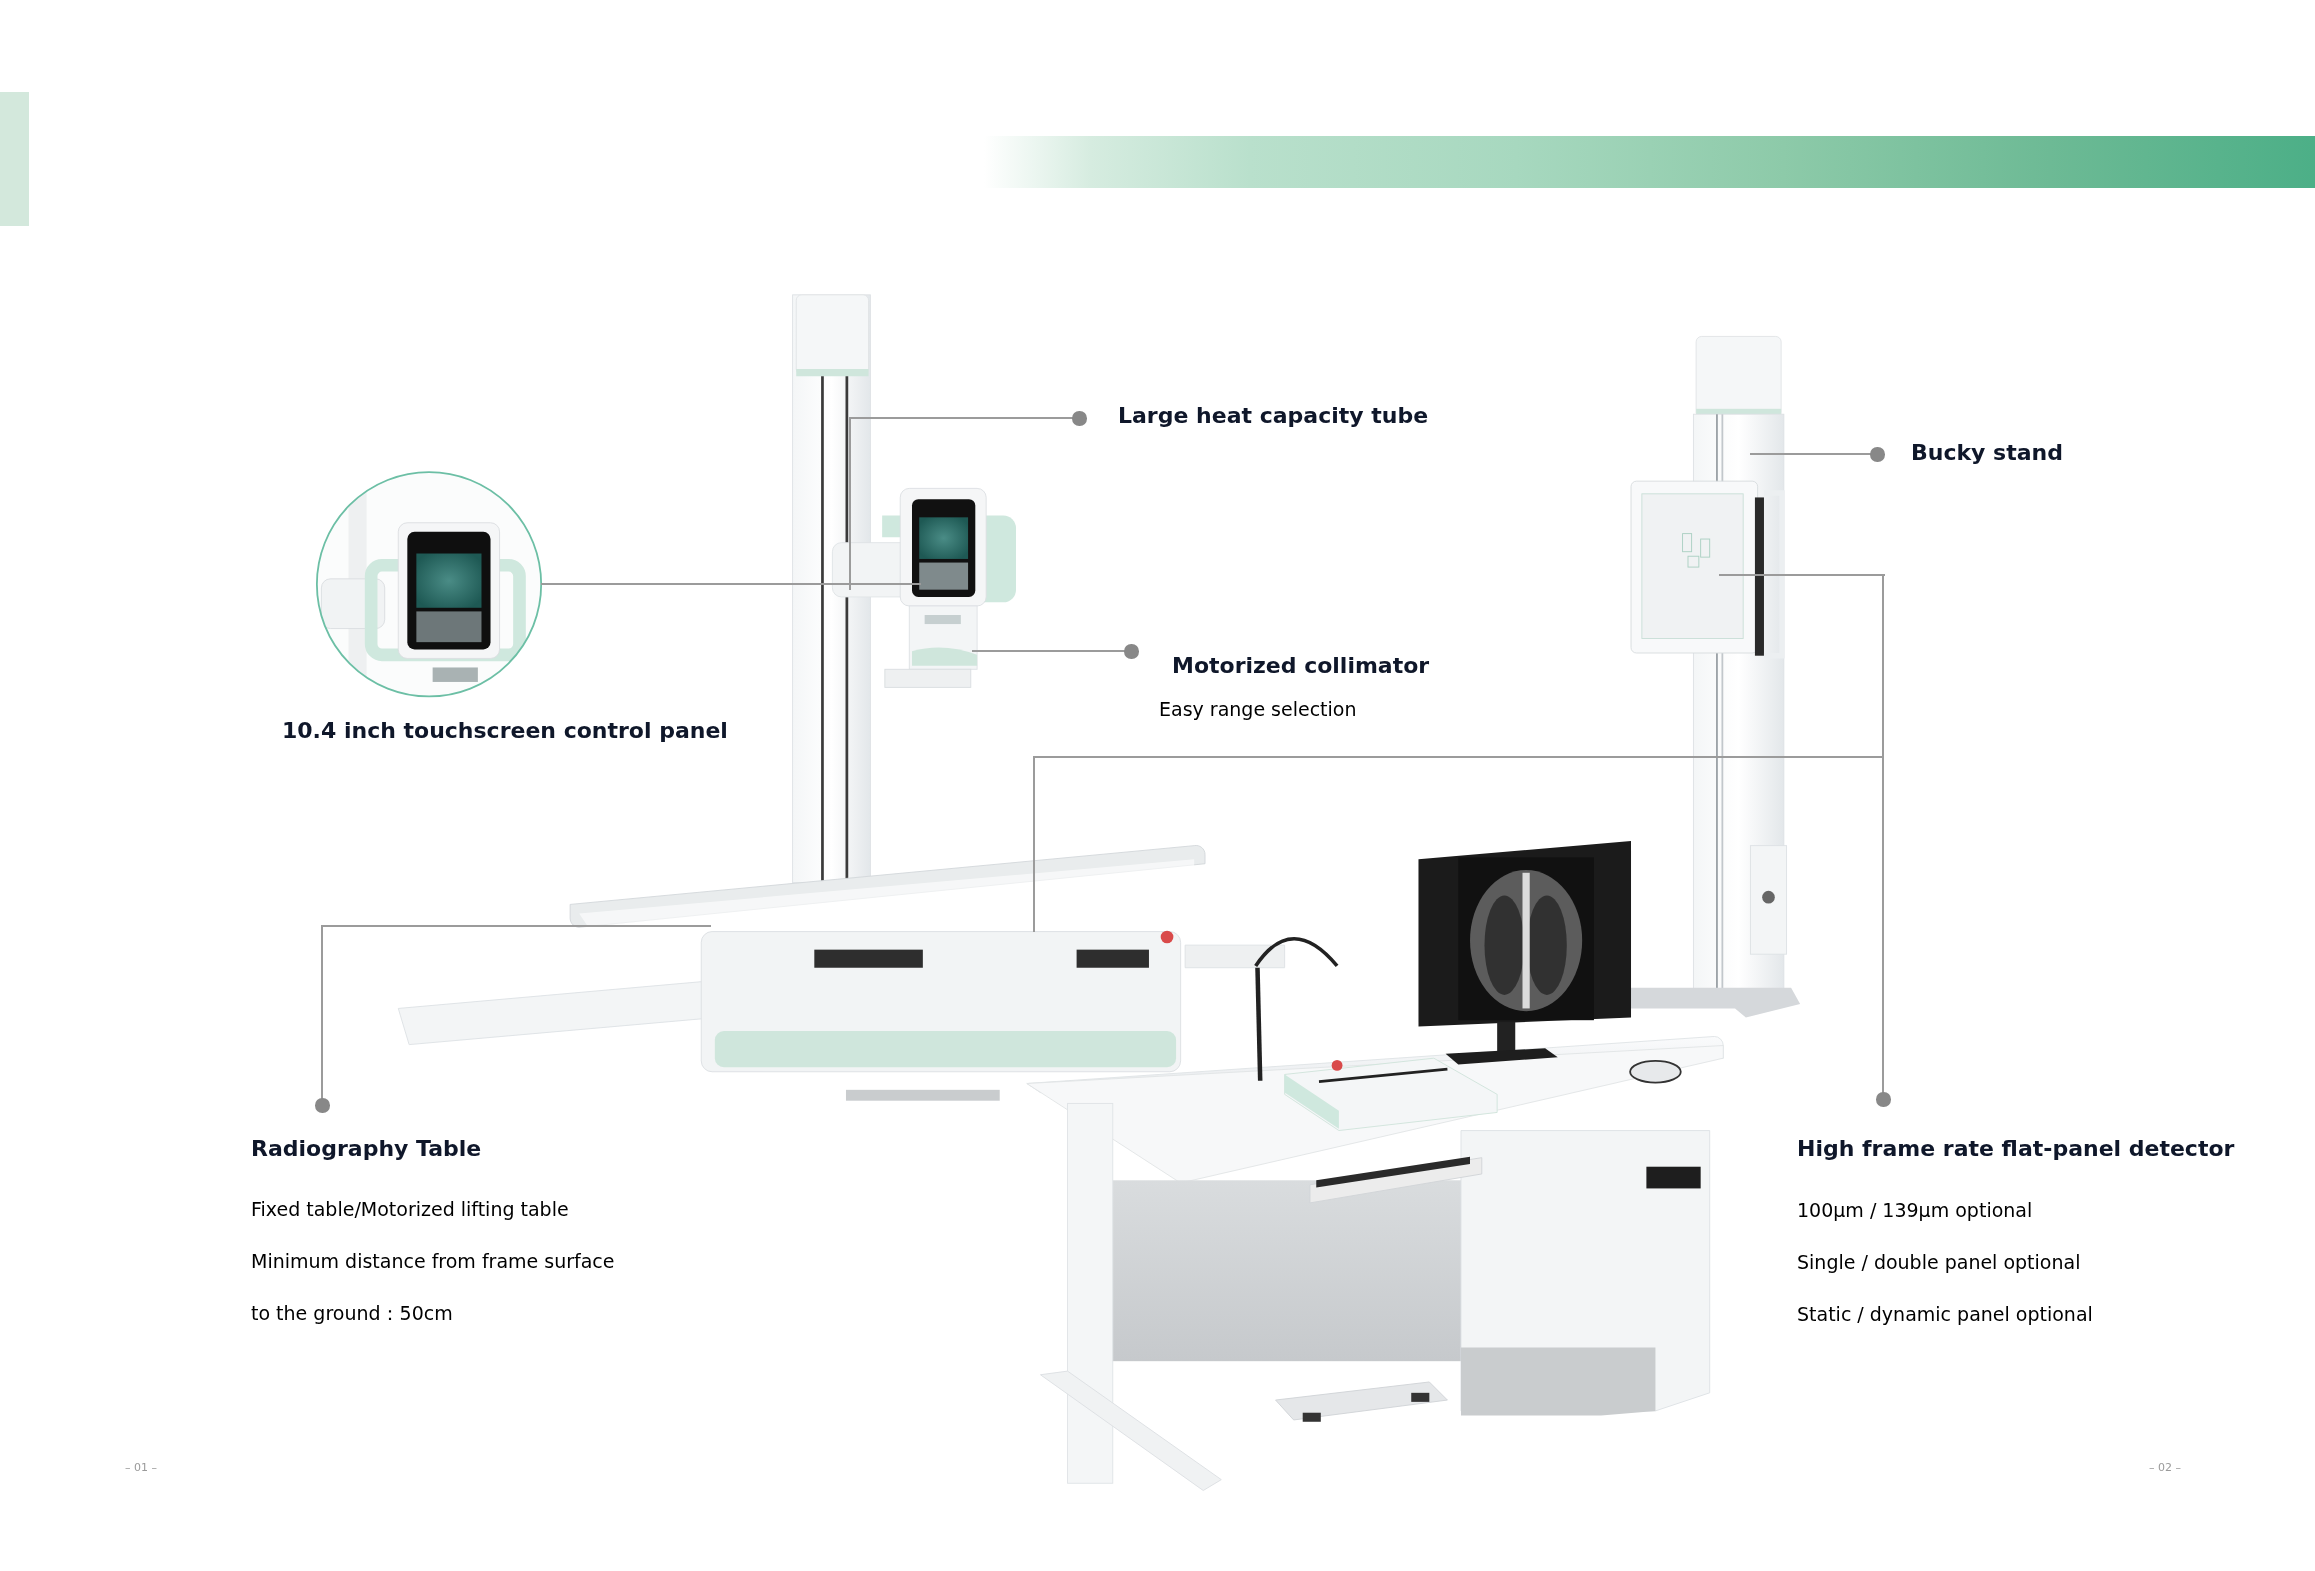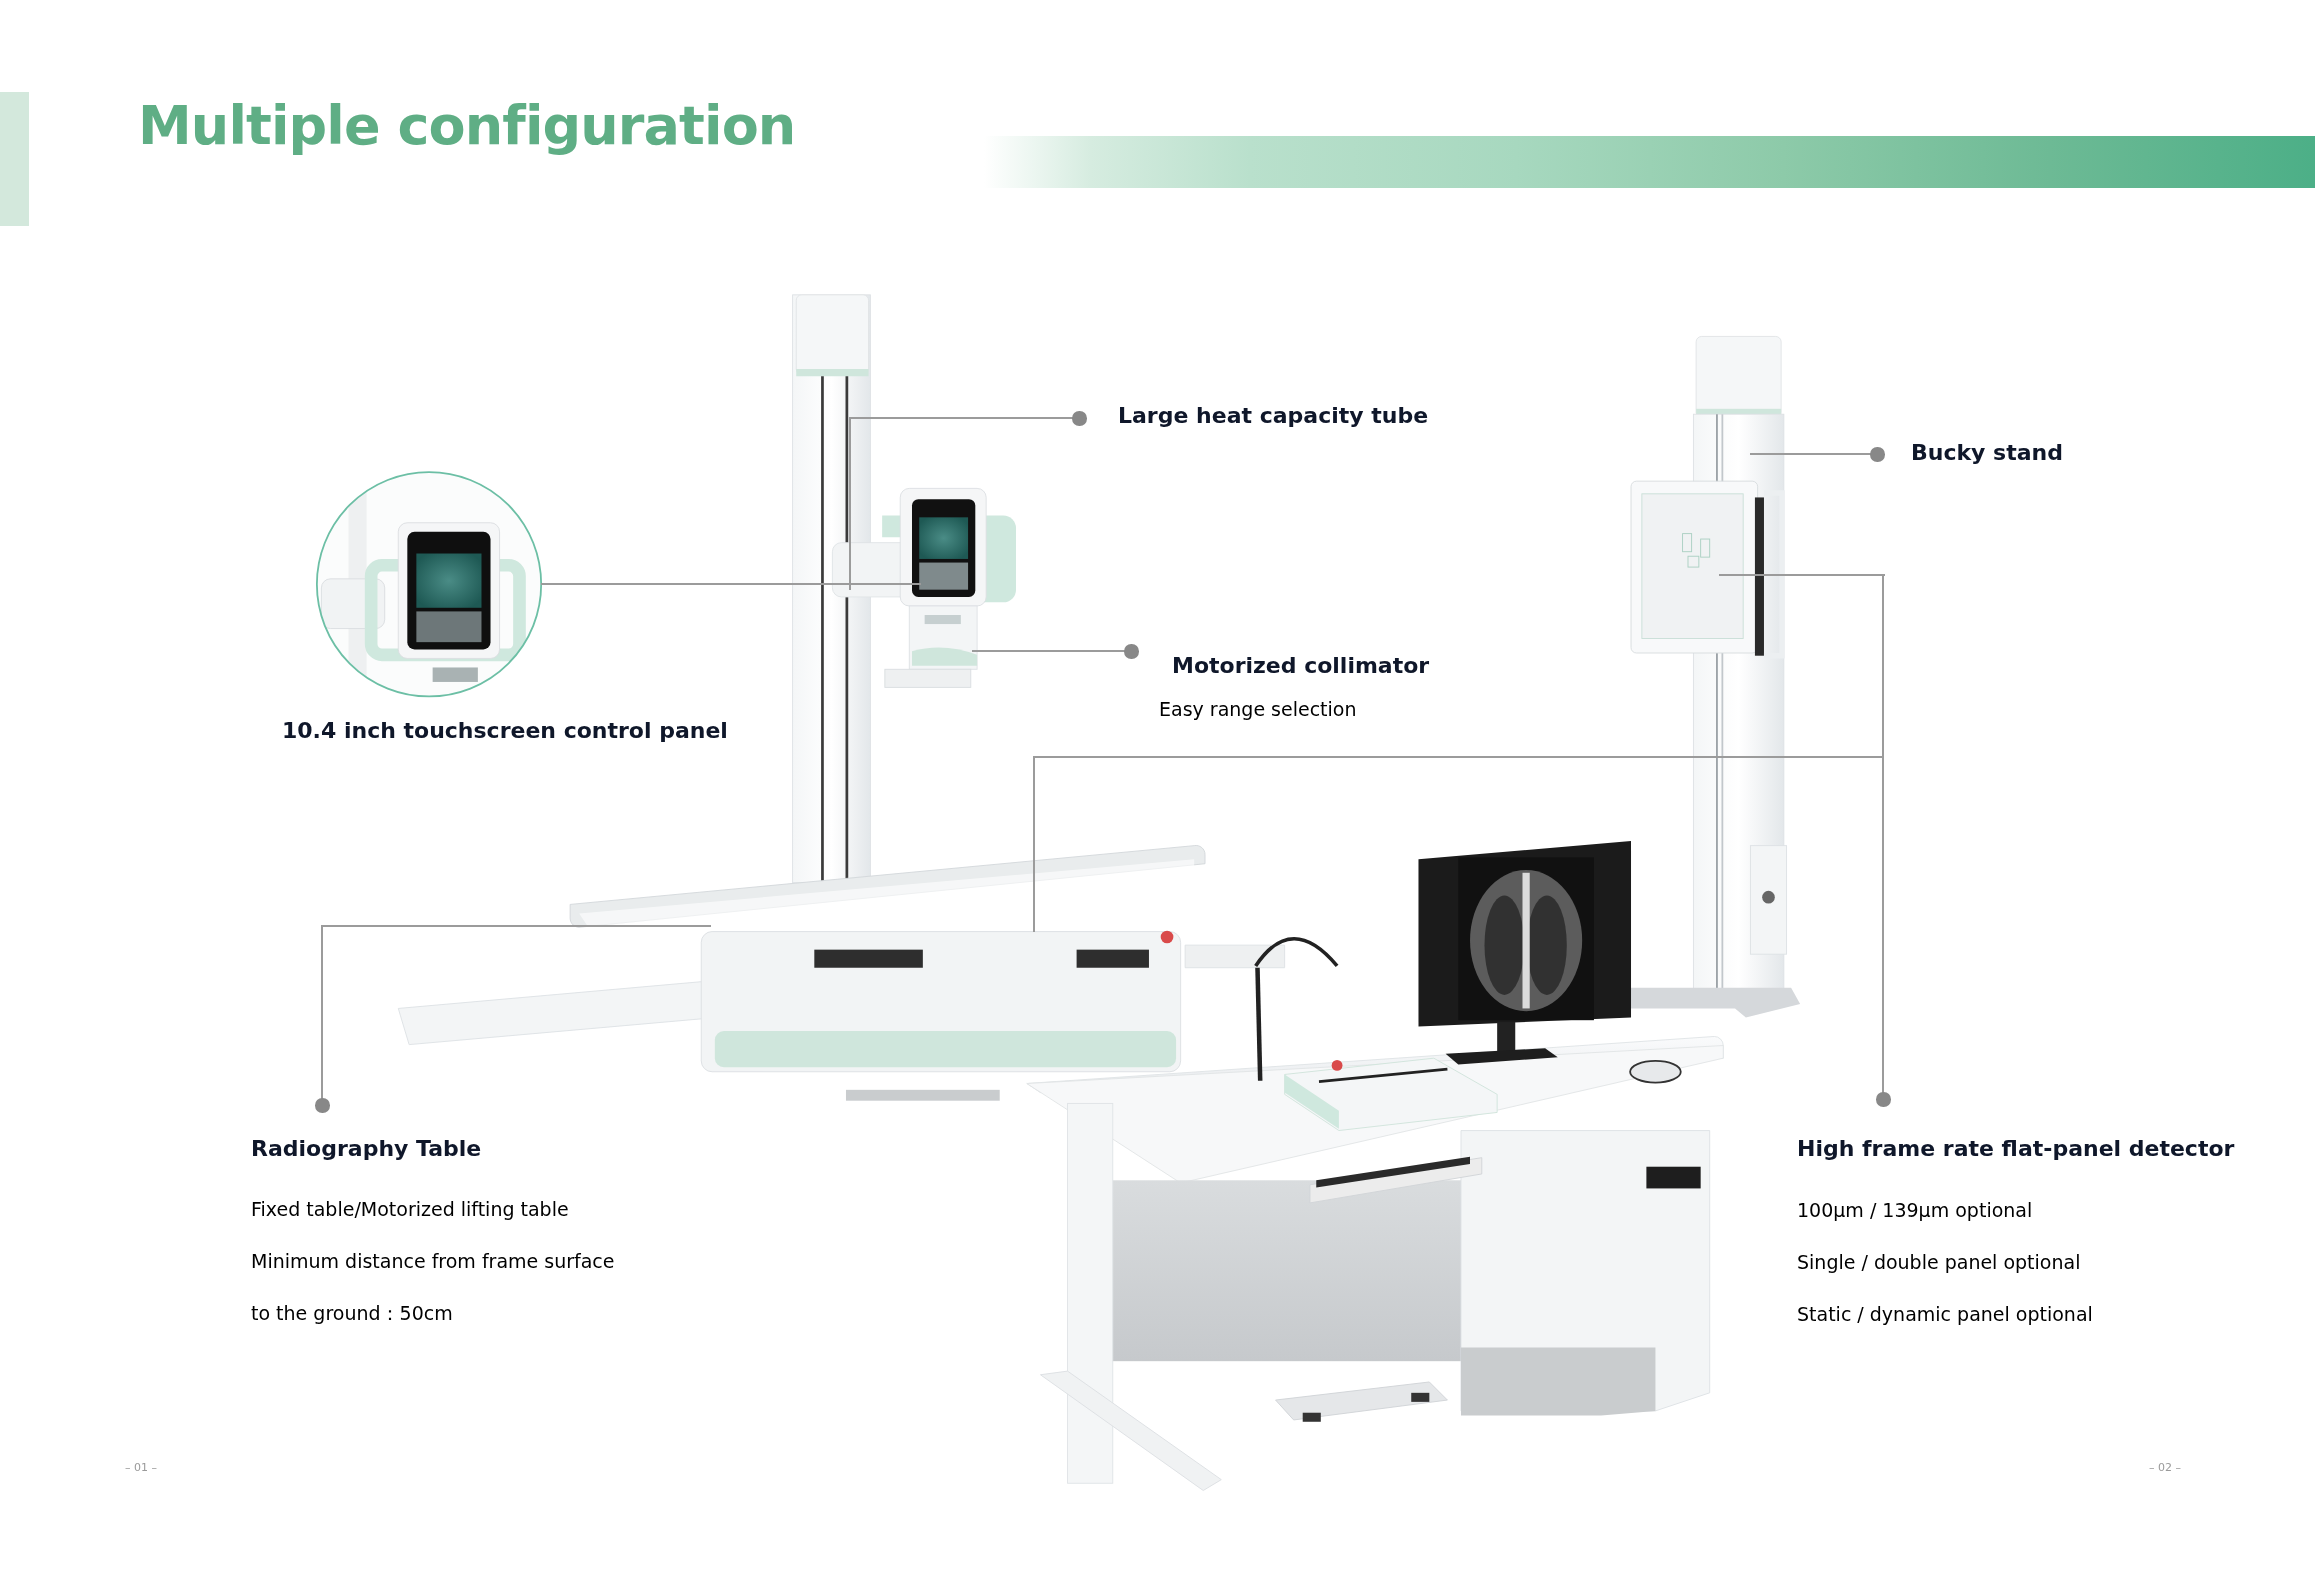--- a/index.html
+++ b/index.html
@@ -17,21 +17,20 @@
     .vline { width: 1.8px; background: #9b9b9b; }
     .dot { width: 14.5px; height: 14.5px; border-radius: 50%; background: #888888; }
     .page-num { color: #9a9a9a; font-size: 11px; font-family: "DejaVu Sans", sans-serif; }
     svg { position: absolute; }
   </style>
 </head>
 <body>
 
 <div class="abs accent-bar"></div>
 <div class="abs title">
-  <div>Multiple configuration</div>
 </div>
 <div class="abs grad-bar"></div>
 
 <svg width="2316" height="1571" viewBox="0 0 2560 1737" style="left:0;top:0;">
   <defs>
     <linearGradient id="col" x1="0" x2="1">
         <stop offset="0" stop-color="#f4f6f7"></stop>
         <stop offset="0.5" stop-color="#ffffff"></stop>
         <stop offset="1" stop-color="#e3e7ea"></stop>
       </linearGradient>

